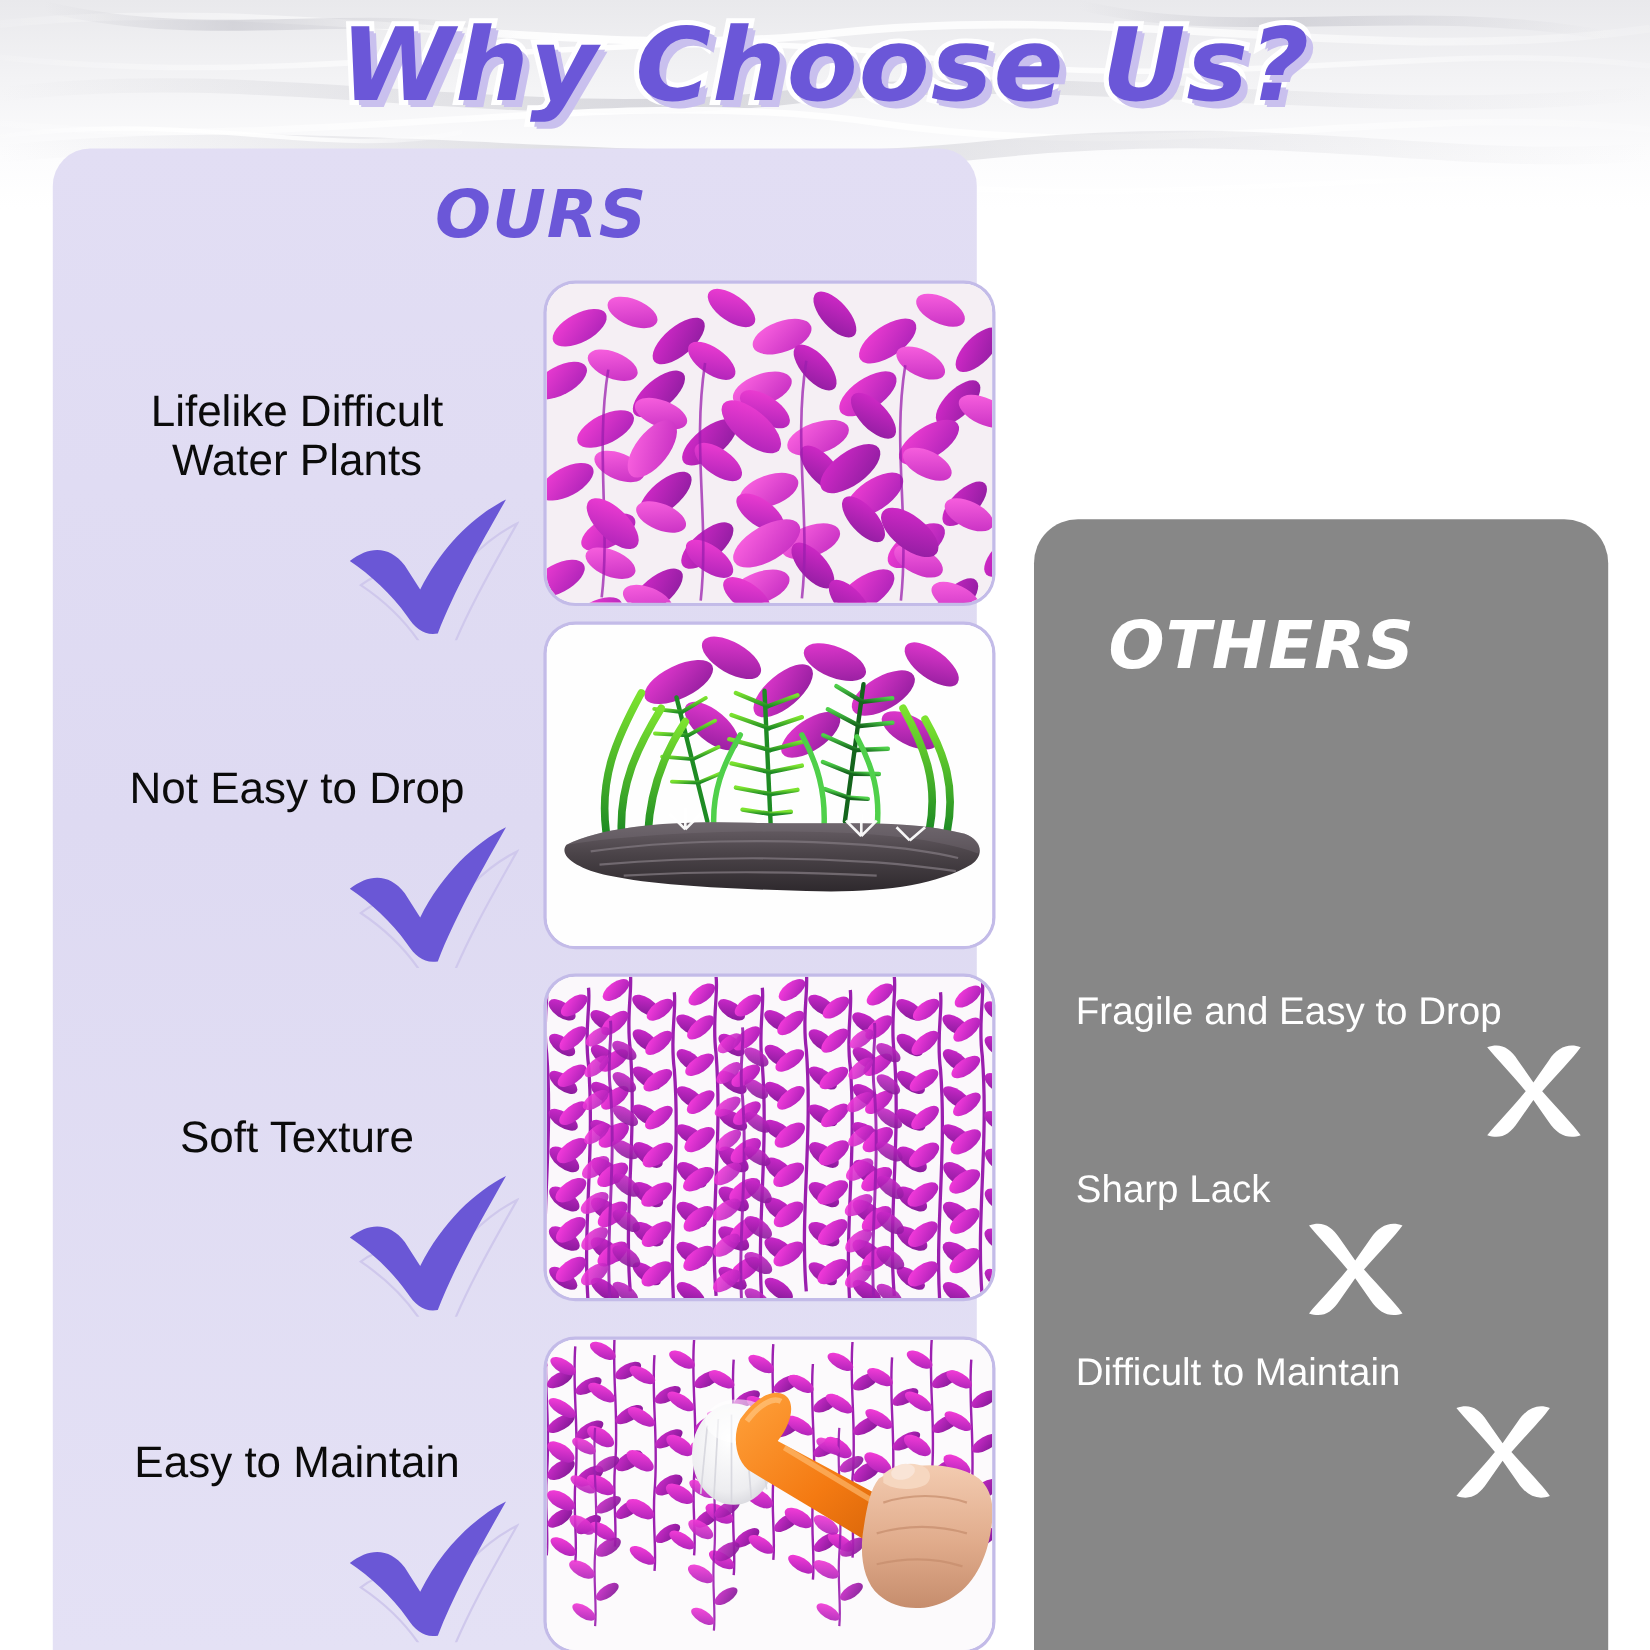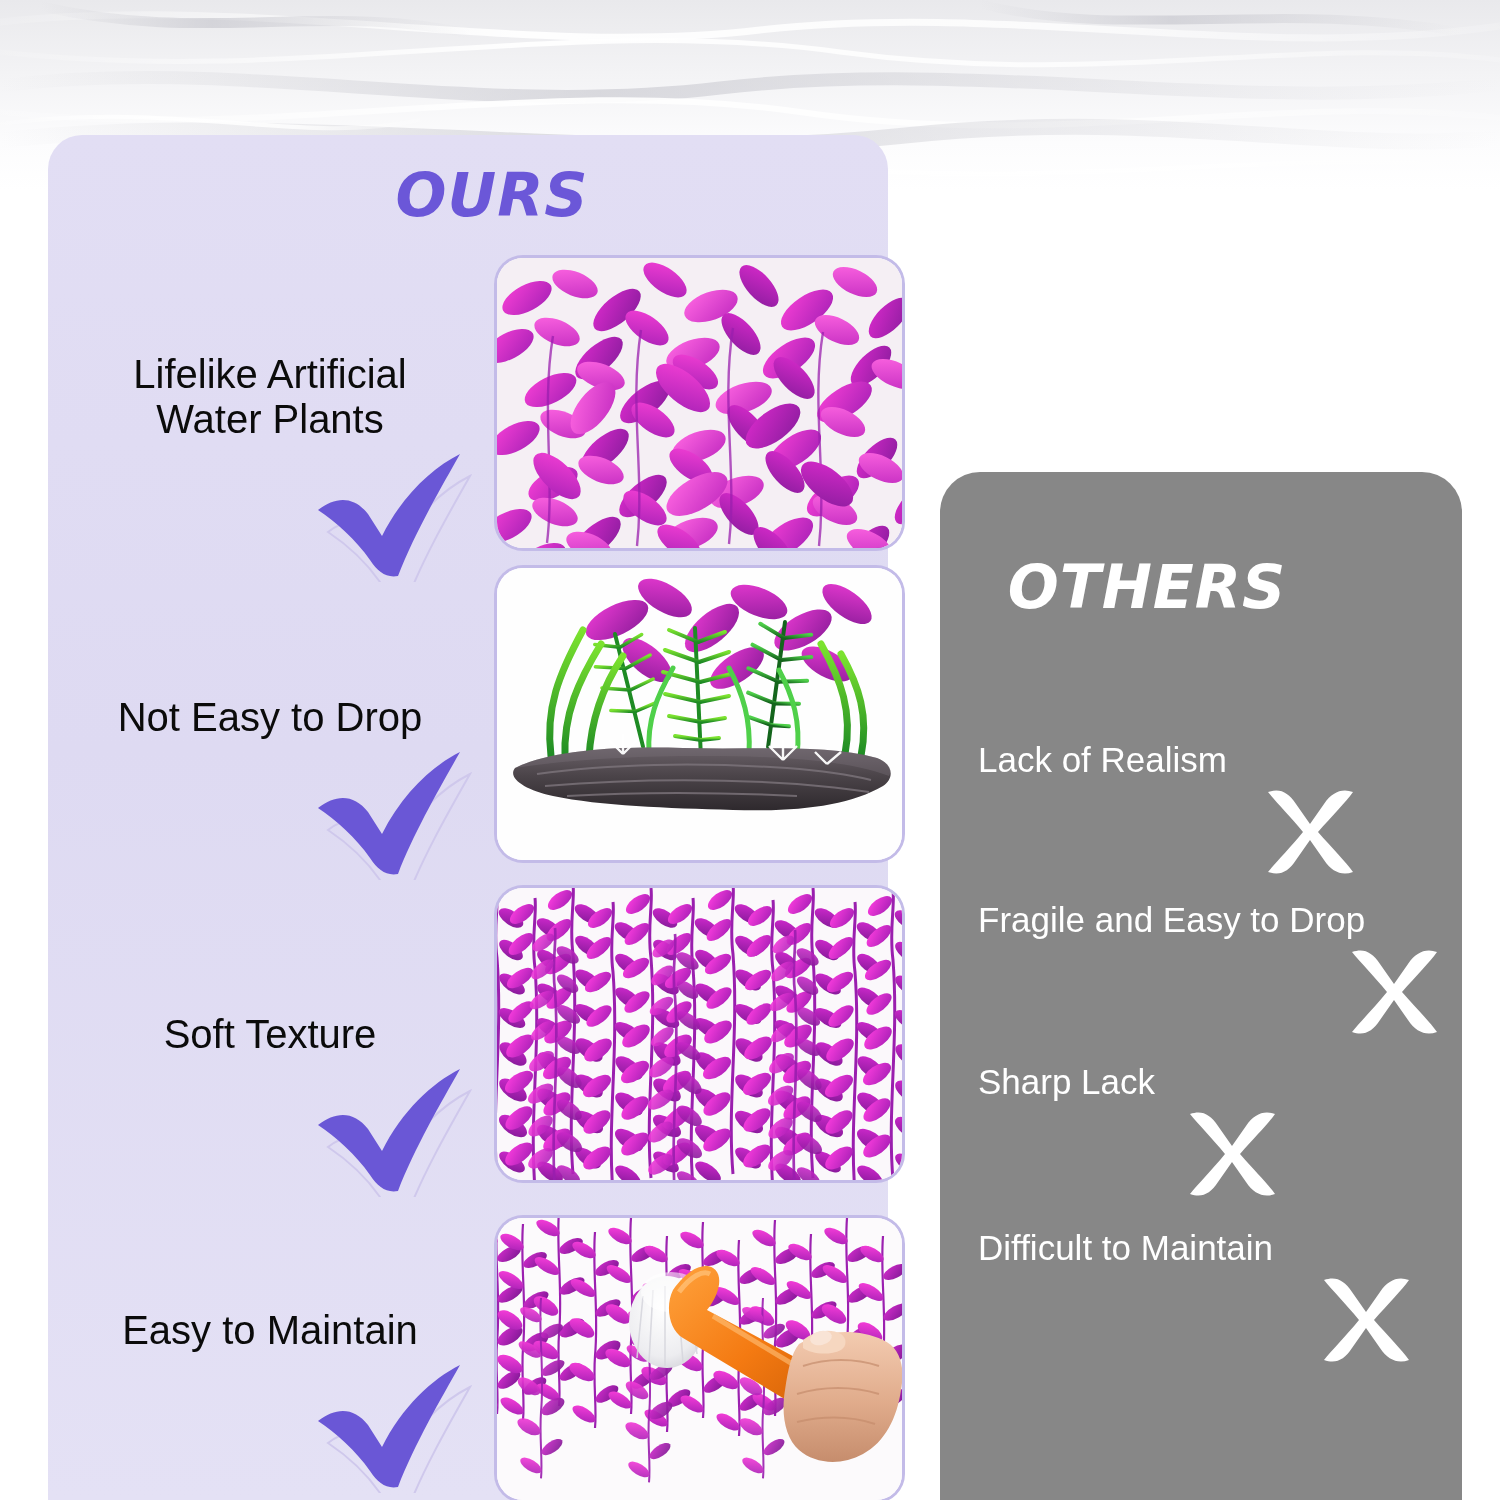--- a/index.html
+++ b/index.html
@@ -199,35 +199,38 @@
         <path d="M0,112 C280,142 540,74 800,112 C1060,150 1280,92 1500,118" stroke="url(#rip)" stroke-width="6" fill="none"></path>
         <path d="M0,140 C320,108 600,168 900,136 C1160,108 1320,154 1500,138" stroke="url(#shade)" stroke-width="16" fill="none"></path>
         <path d="M0,166 C260,190 520,134 790,164 C1060,194 1290,144 1500,170" stroke="url(#rip)" stroke-width="5" fill="none"></path>
         <path d="M40,6 C200,44 330,2 470,34" stroke="url(#shade)" stroke-width="10" fill="none"></path>
         <path d="M980,4 C1120,40 1280,0 1460,32" stroke="url(#shade)" stroke-width="9" fill="none"></path>
         <path d="M0,124 C180,100 300,146 420,120" stroke="url(#rip)" stroke-width="4" fill="none"></path>
       </g>
     </svg>
   </div>
 
+  <div id="title-wrap">
+    <span class="title-text">Why Choose Us?</span>
+  </div>
 
   <div id="ours-panel">
     <div id="ours-heading">
       <span class="ours-heading-text">OURS</span>
     </div>
   </div>
 
   <div id="others-panel">
     <div id="others-heading">
       <span class="others-heading-text">OTHERS</span>
     </div>
   </div>
 
   <div class="feature-row" style="top:352px;">
-    <div class="feature-label">Lifelike Artificial
+    <div class="feature-label">Lifelike Difficult
 Water Plants</div>
     <div class="check-holder">
       <svg width="170" height="130" viewBox="0 0 170 130" xmlns="http://www.w3.org/2000/svg">
         <path d="M16,58 C34,44 52,44 66,62 L80,84 C100,44 130,16 158,2 C140,34 112,82 96,124 C84,126 76,120 68,108 C54,88 34,70 16,58 Z" fill="none" stroke="#CFC8EC" stroke-width="2" transform="translate(10,22)"></path>
         <path d="M16,58 C34,44 52,44 66,62 L80,84 C100,44 130,16 158,2 C140,34 112,82 96,124 C84,126 76,120 68,108 C54,88 34,70 16,58 Z" fill="#6A57D6"></path>
       </svg>
     </div>
   </div>
 
   <div class="feature-row" style="top:695px;">
@@ -564,30 +567,20 @@
           <path d="M306,148 C330,140 358,140 382,148"></path>
           <path d="M300,176 C326,168 356,168 382,176"></path>
           <path d="M300,204 C326,198 354,198 378,206"></path>
         </g>
         <path d="M306,122 C318,112 334,110 344,116 C350,120 350,128 344,132 C332,138 314,136 306,130 Z" fill="#F6D7C0"></path>
         <ellipse cx="324" cy="120" rx="11" ry="7" fill="#F9E4D6" transform="rotate(-14 324 120)"></ellipse>
       </g>
     </svg>
   </div>
 
-  <div class="other-row" style="left:978px; top:740px; width:470px;">
-    <div class="other-label">Lack of Realism</div>
-    <div class="x-holder">
-      <svg style="left:280px; top:6px;" width="104" height="92" viewBox="0 0 104 92" xmlns="http://www.w3.org/2000/svg">
-        <path d="M10,6 C22,2 30,6 38,18 L52,38 L66,18 C74,6 84,2 95,6 C88,16 74,30 60,46
-                 C74,62 88,76 95,86 C84,90 74,86 66,74 L52,54 L38,74 C30,86 22,90 10,86
-                 C18,76 32,62 45,46 C32,30 18,16 10,6 Z" fill="#FFFFFF"></path>
-      </svg>
-    </div>
-  </div>
 
   <div class="other-row" style="left:978px; top:900px; width:470px;">
     <div class="other-label">Fragile and Easy to Drop</div>
     <div class="x-holder">
       <svg style="left:364px; top:6px;" width="104" height="92" viewBox="0 0 104 92" xmlns="http://www.w3.org/2000/svg">
         <path d="M10,6 C22,2 30,6 38,18 L52,38 L66,18 C74,6 84,2 95,6 C88,16 74,30 60,46
                  C74,62 88,76 95,86 C84,90 74,86 66,74 L52,54 L38,74 C30,86 22,90 10,86
                  C18,76 32,62 45,46 C32,30 18,16 10,6 Z" fill="#FFFFFF"></path>
       </svg>
     </div>

